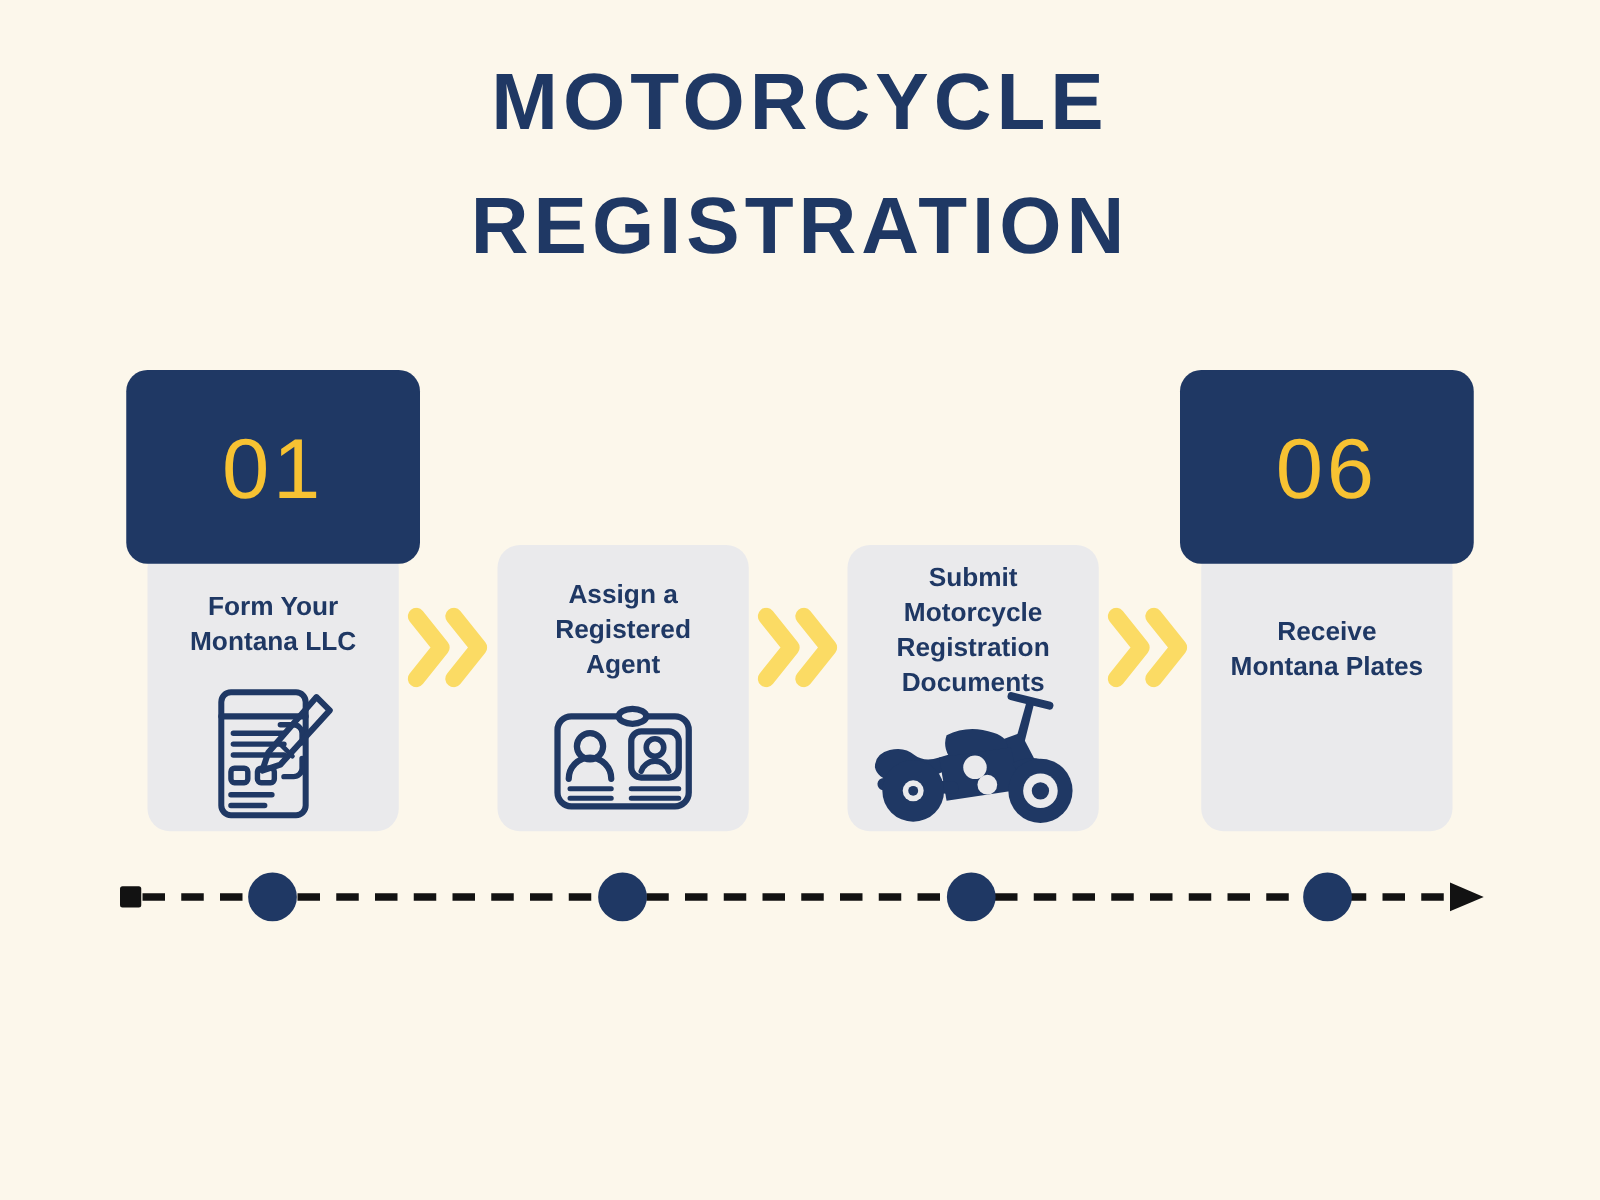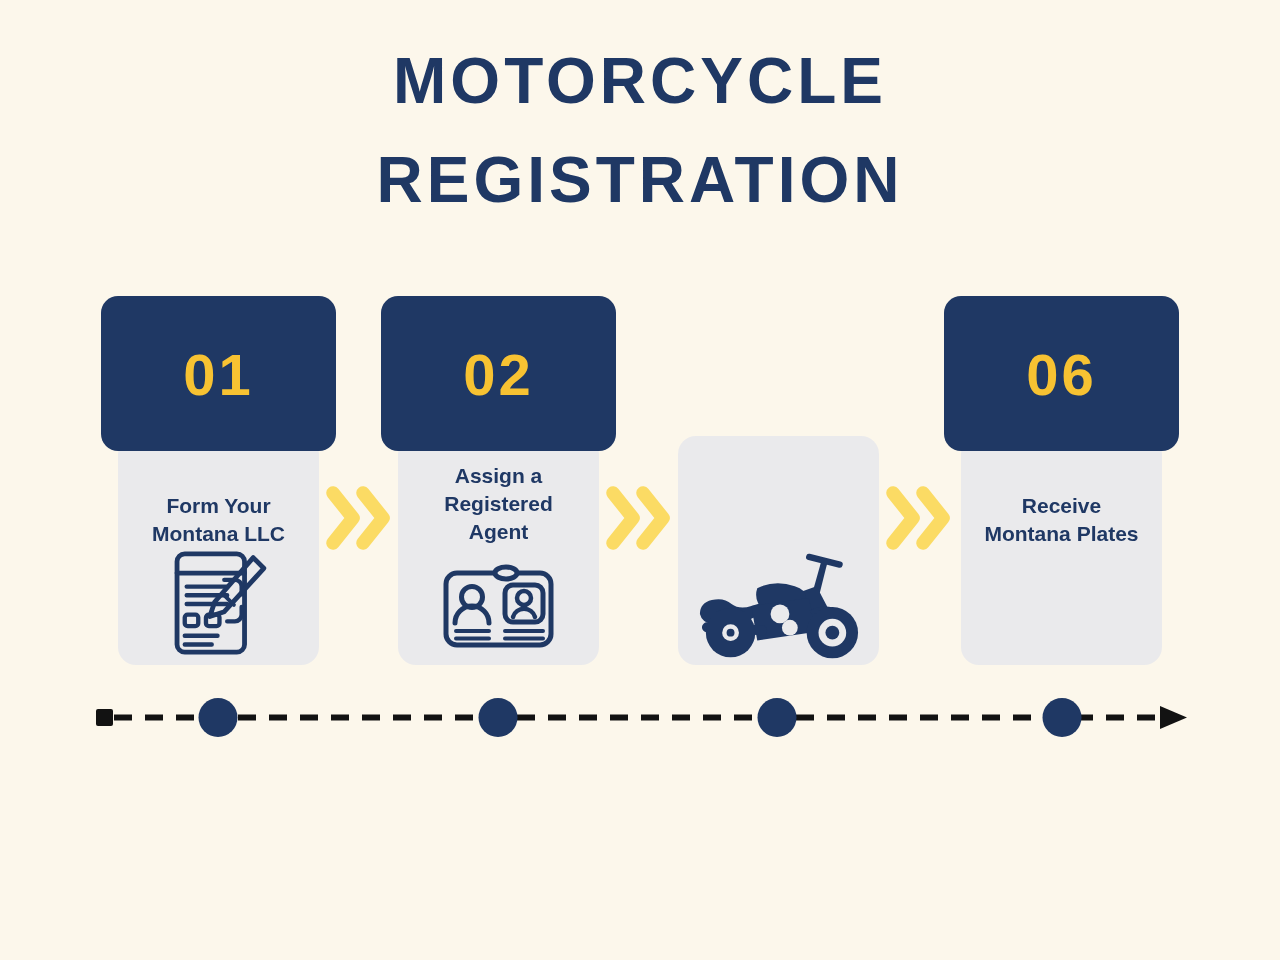--- a/index.html
+++ b/index.html
@@ -21,26 +21,26 @@
          color:var(--navy);font-weight:700;font-size:64px;line-height:99px;letter-spacing:4px;}
 
   
   .step{position:absolute;top:296px;width:235px;height:372px;}
   .step.s1{left:101px;} .step.s2{left:381px;} .step.s3{left:661px;} .step.s4{left:944px;}
 
   .body-card{position:absolute;left:17px;top:140px;width:201px;height:229px;
              background:var(--card-gray);border-radius:18px;z-index:1;}
   .number-card{position:absolute;left:0;top:0;width:235px;height:155px;background:var(--navy);
                border-radius:17px;z-index:2;display:flex;align-items:center;justify-content:center;}
-  .number{color:var(--number-yellow);font-size:58px;font-weight:700;letter-spacing:3px;line-height:1;
+  .number{color:var(--number-yellow);font-size:68px;font-weight:400;letter-spacing:3px;line-height:1;
           padding-top:2px;}
 
   .step-label{position:absolute;left:17px;width:201px;z-index:3;text-align:center;
               color:var(--navy);font-size:21px;font-weight:700;line-height:28px;white-space:pre-line;}
-  .s1 .step-label{top:196px;} .s2 .step-label{top:166px;} .s3 .step-label{top:153px;} .s4 .step-label{top:180px;margin-top:16px;}
+  .s1 .step-label{top:176px;} .s2 .step-label{top:166px;} .s3 .step-label{top:153px;} .s4 .step-label{top:180px;margin-top:16px;}
 
   .icon{position:absolute;z-index:3;}
   .icon svg{display:block;width:100%;height:100%;}
   .s1 .icon{left:69px;top:253px;width:97px;height:108px;}
   .s2 .icon{left:61px;top:264px;width:113px;height:89px;}
   .s3 .icon{left:33px;top:252px;width:168px;height:112px;}
   .s4 .icon{left:53px;top:266px;width:129px;height:101px;}
 
   
   .stroke{stroke:var(--navy);fill:none;stroke-linecap:round;stroke-linejoin:round;}
@@ -89,43 +89,44 @@
         <rect class="stroke" stroke-width="4.5" x="37" y="68" width="14" height="12" rx="3"></rect>
         <path class="stroke" stroke-width="4.5" d="M15 90 H49 M15 99 H43"></path>
         <path class="stroke" stroke-width="5" d="M86 9 L97 20 L56 65 L41 70 L46 55 Z"></path>
         <path class="stroke" stroke-width="4" d="M55 47 L66 58"></path>
       </svg>
     </div>
   </section>
 
   <section class="step s2">
     <div class="body-card"></div>
-    <div class="number-card">
-      <span class="number">02</span>
-    </div>
     <div class="step-label">Assign a
 Registered
 Agent</div>
     <div class="icon">
       <svg viewBox="0 0 113 89">
         <rect class="stroke" stroke-width="5" x="4" y="13" width="105" height="72" rx="11"></rect>
         <ellipse class="fill-bg stroke" stroke-width="5" cx="64" cy="13" rx="11" ry="6" style="fill:var(--card-gray)"></ellipse>
         <circle class="stroke" stroke-width="5" cx="30" cy="37" r="10.5"></circle>
         <path class="stroke" stroke-width="5" d="M13 63 a17 17 0 0 1 34 0"></path>
         <path class="stroke" stroke-width="4" d="M14 71 H47 M14 78.5 H47"></path>
         <rect class="stroke" stroke-width="5" x="63" y="25" width="38" height="37" rx="8"></rect>
         <circle class="stroke" stroke-width="4.5" cx="82" cy="38" r="7"></circle>
         <path class="stroke" stroke-width="4.5" d="M71 57 a11.5 11.5 0 0 1 22 0"></path>
         <path class="stroke" stroke-width="4" d="M63 71 H101 M63 78.5 H101"></path>
       </svg>
     </div>
   </section>
 
   <section class="step s3">
     <div class="body-card"></div>
+    <div class="step-label">Submit
+Motorcycle
+Registration
+Documents</div>
     <div class="icon">
       <svg viewBox="0 0 170 112">
         <g class="fill-navy">
 
           <path d="M120 44 L129 12 L135 14 L127 46 Z"></path>
           <rect x="113" y="9" width="38" height="6.5" rx="3" transform="rotate(14 132 12)"></rect>
 
           <path d="M102 46 L124 38 L146 80 L134 88 Z"></path>
 
           <path d="M6 66 Q6 55 18 52 Q30 49 38 56 Q46 62 58 58 L68 55 L72 64 L56 72 L20 77 Q8 75 6 66 Z"></path>

